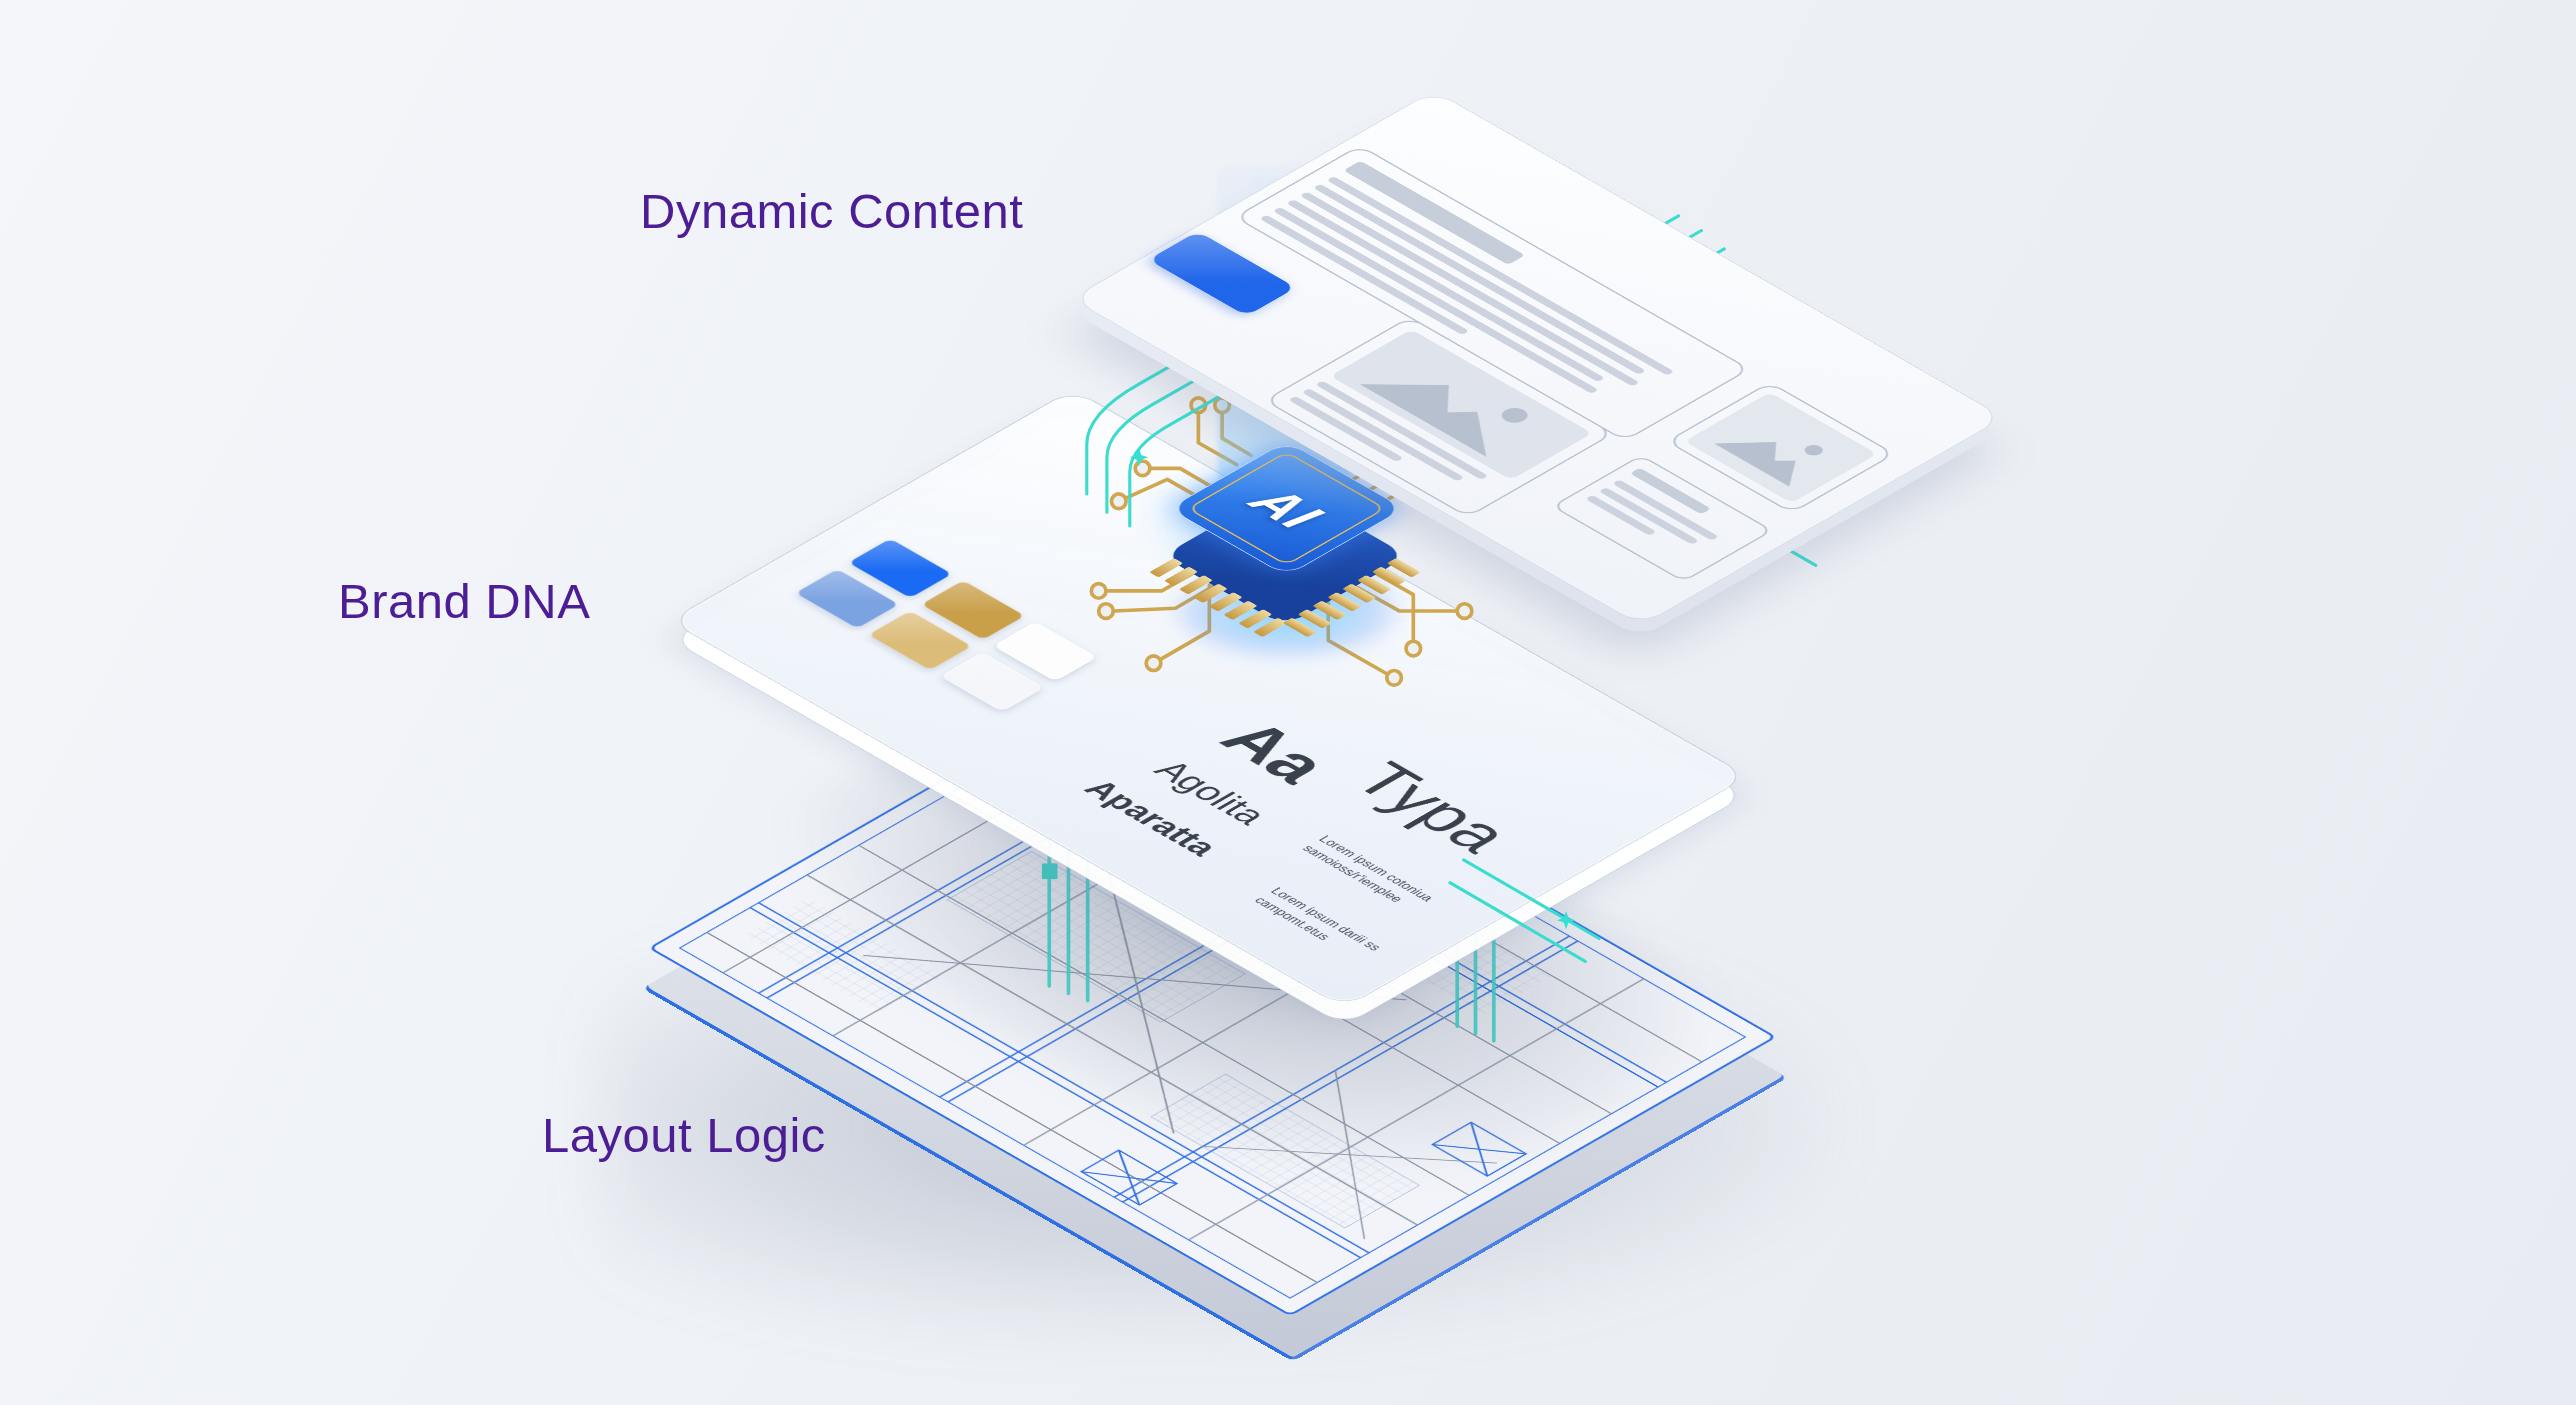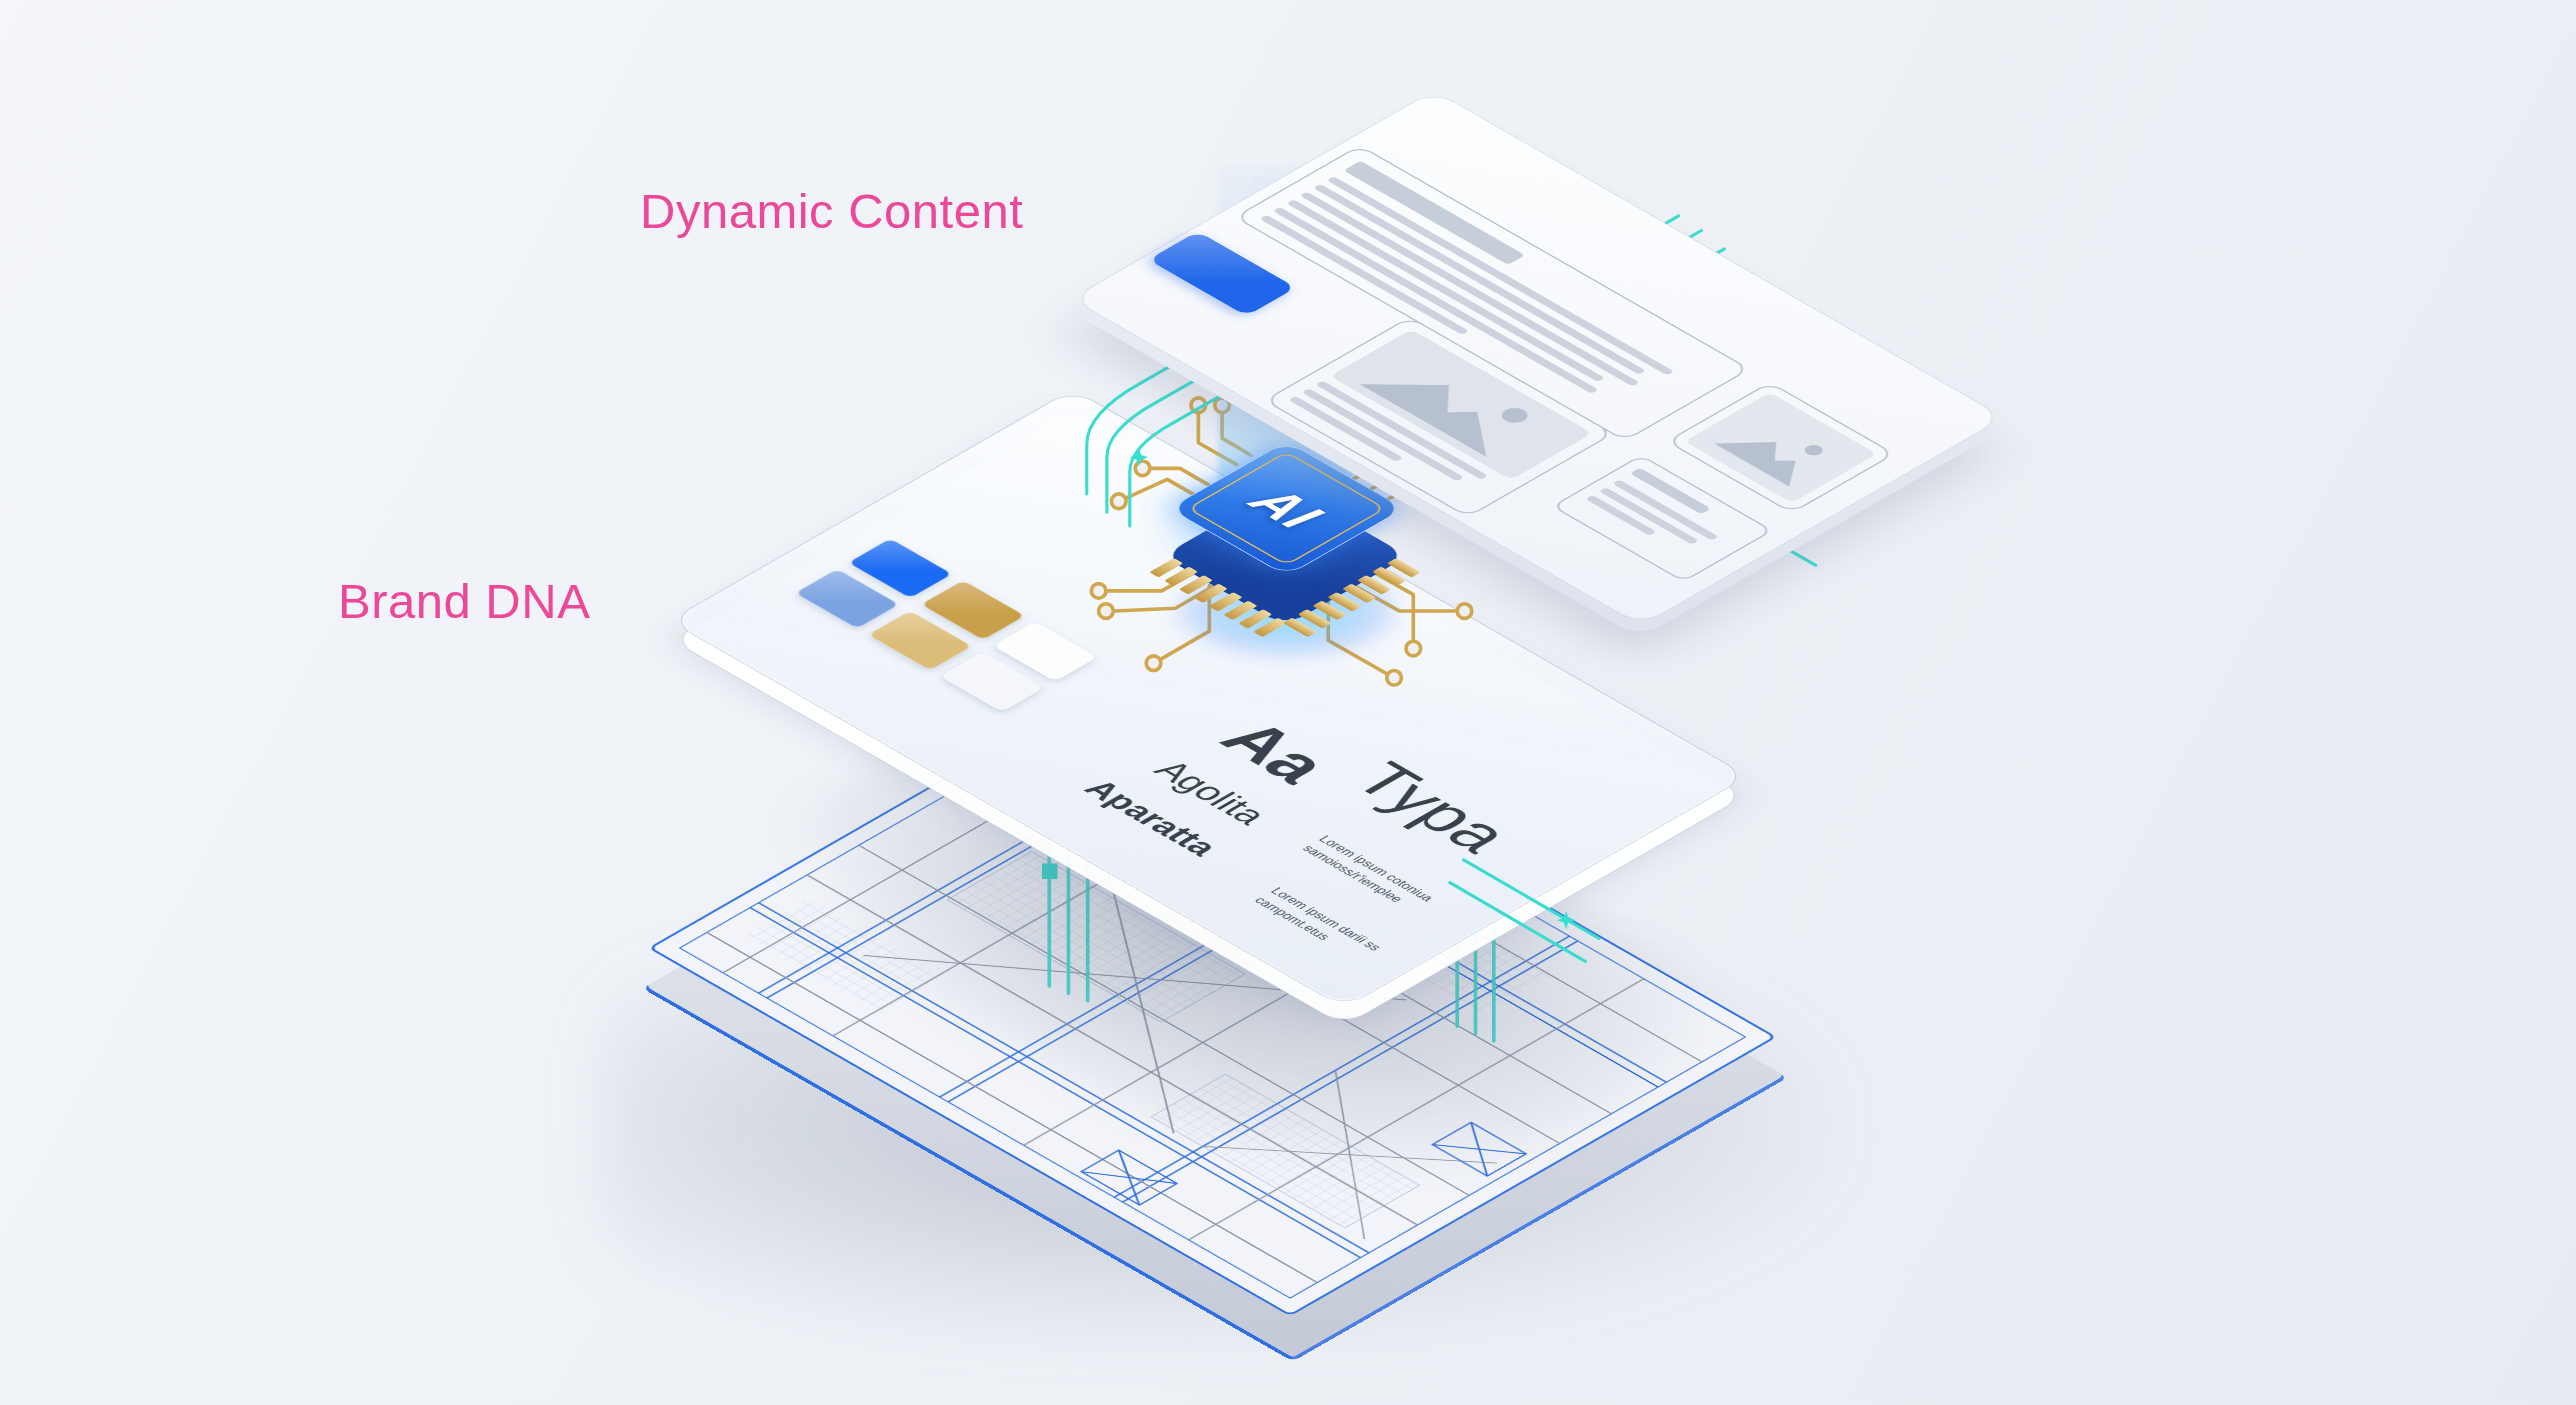--- a/index.html
+++ b/index.html
@@ -7,21 +7,21 @@
     width:2576px;height:1405px;overflow:hidden;
     font-family:"Liberation Sans",sans-serif;
     background:linear-gradient(118deg,#f4f6fa 0%,#eef1f6 45%,#e8ebf1 100%);
   }
   #stage{position:relative;width:2576px;height:1405px;}
 
   
   .iso{position:absolute;transform:rotateX(55deg) rotateZ(45deg);transform-origin:50% 50%;}
 
   
-  .label{position:absolute;font-size:49px;font-weight:500;color:#ec4899;letter-spacing:0.5px;}
+  .label{position:absolute;font-size:49px;font-weight:500;color:#4c1d95;letter-spacing:0.5px;}
   #lbl-dynamic{left:640px;top:183px;}
   #lbl-brand{left:338px;top:573px;}
   #lbl-layout{left:542px;top:1107px;}
 
   
   .ground-shadow{position:absolute;left:604px;top:951px;width:1226px;height:384px;
     background:radial-gradient(ellipse at 45% 45%,rgba(116,127,150,.42),rgba(116,127,150,.12) 55%,transparent 75%);
     filter:blur(31px);}
   .card-shadow{left:759px;top:659px;width:951px;height:567px;border-radius:37px;
     background:radial-gradient(ellipse at 48% 42%,rgba(74,88,114,.38),rgba(74,88,114,.10) 58%,transparent 78%);
@@ -307,15 +307,16 @@
       <div class="lines" style="left:12.8px;right:12.8px;top:44px">
         <div class="ln" style="width:90%"></div>
         <div class="ln" style="width:84%"></div>
         <div class="ln" style="width:58%"></div>
       </div>
     </div>
   </div>
 
   <div class="label" id="lbl-dynamic">Dynamic Content</div>
   <div class="label" id="lbl-brand">Brand DNA</div>
+  <div class="label" id="lbl-layout">Layout Logic</div>
 
 </div>
 
 
 </body></html>

